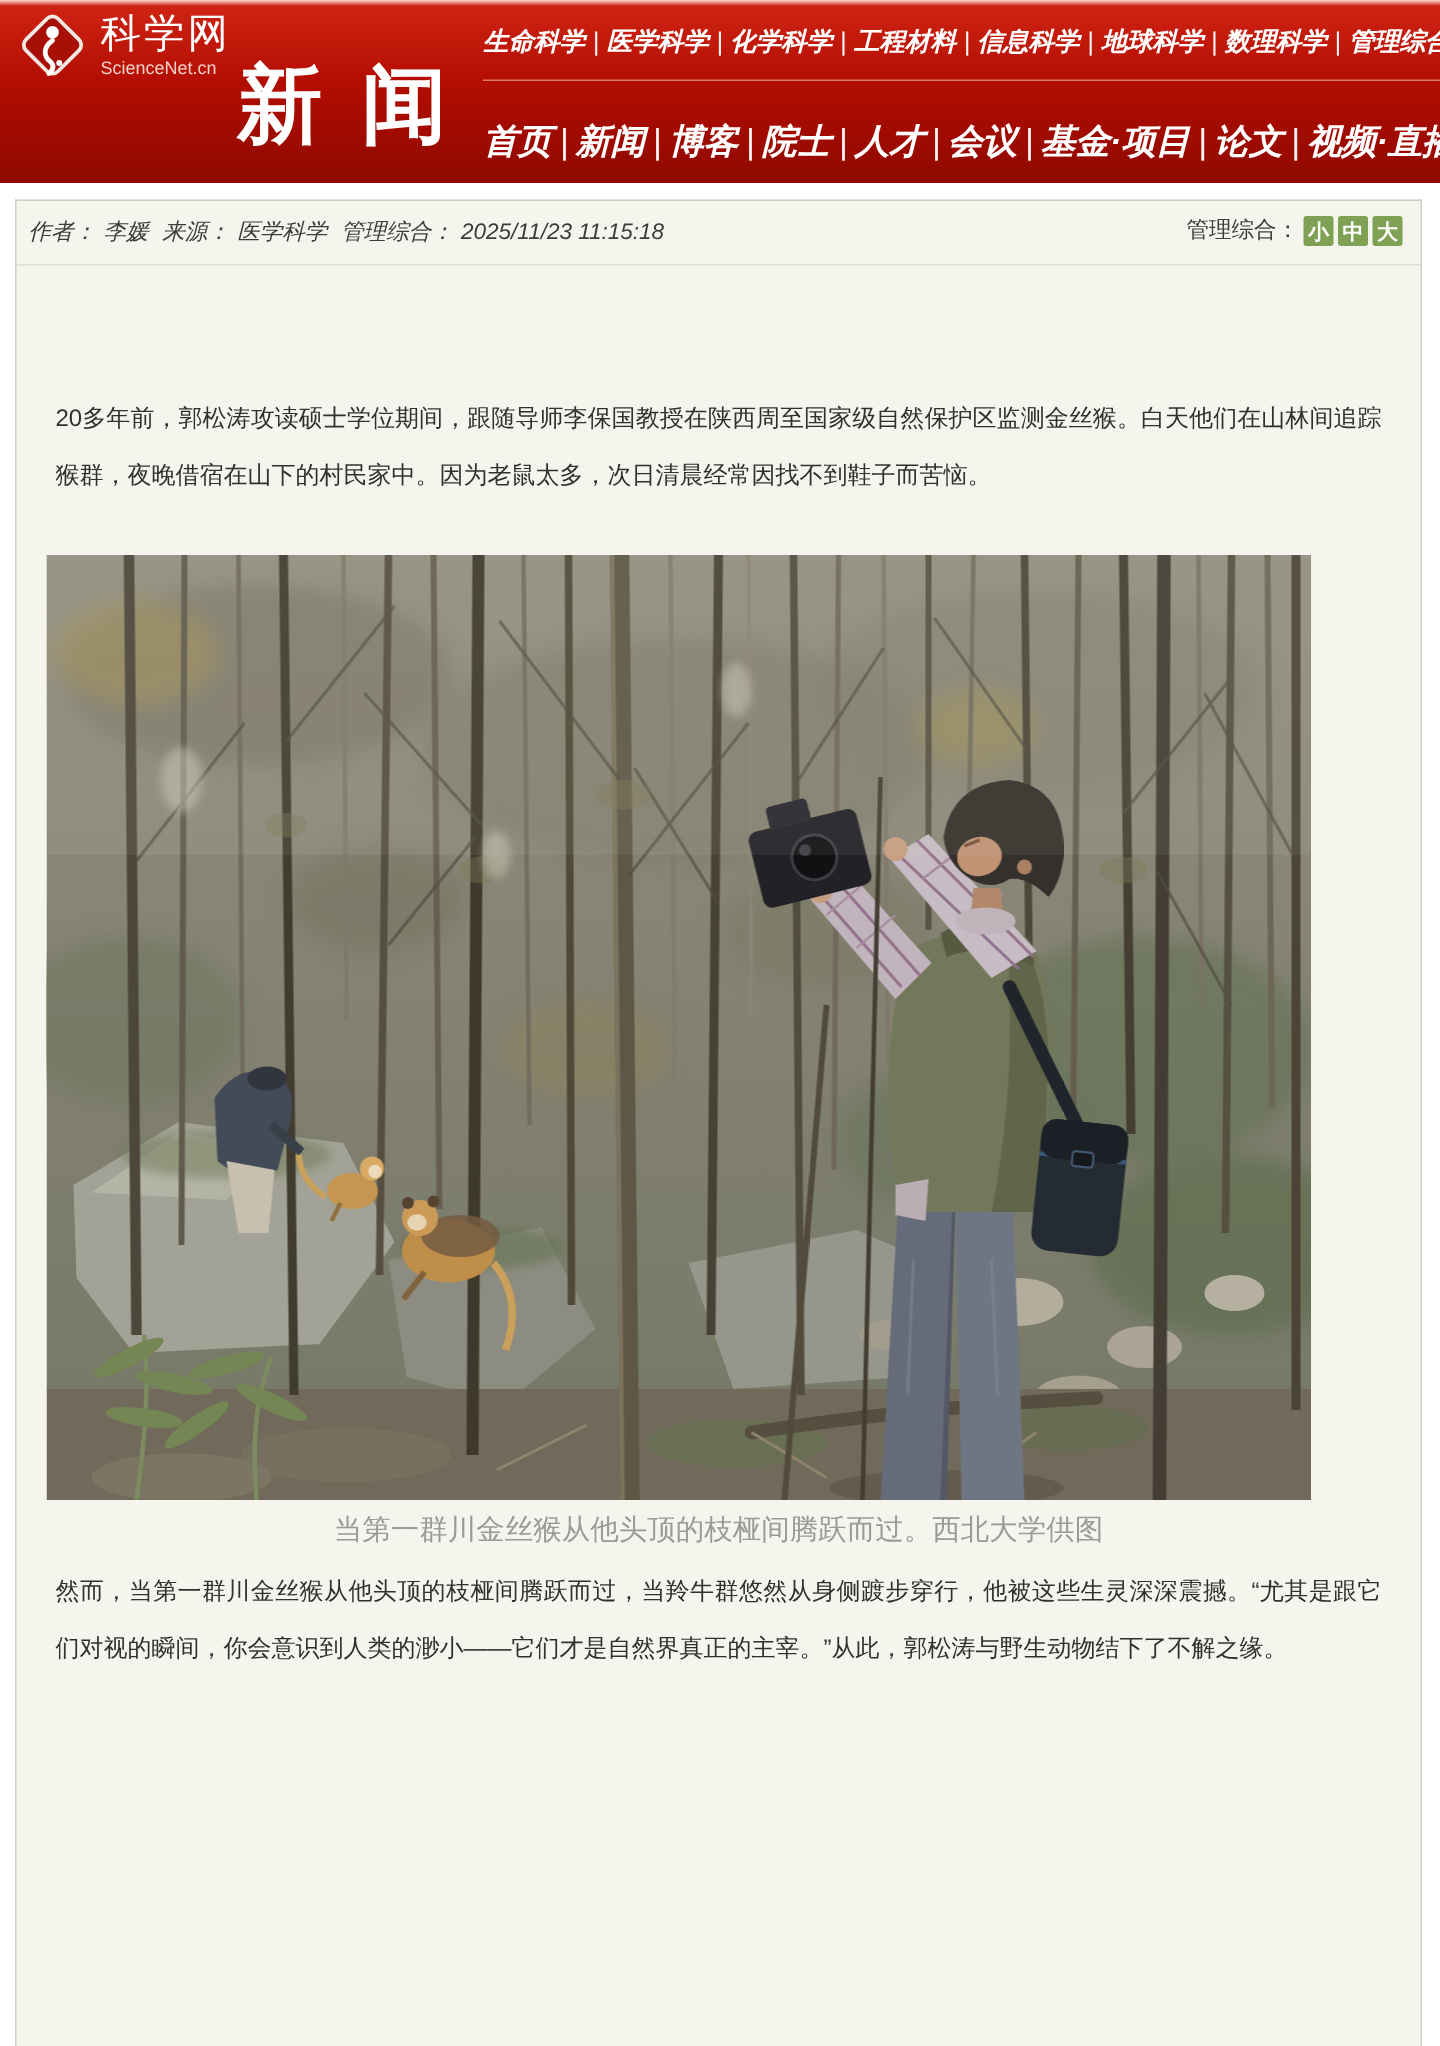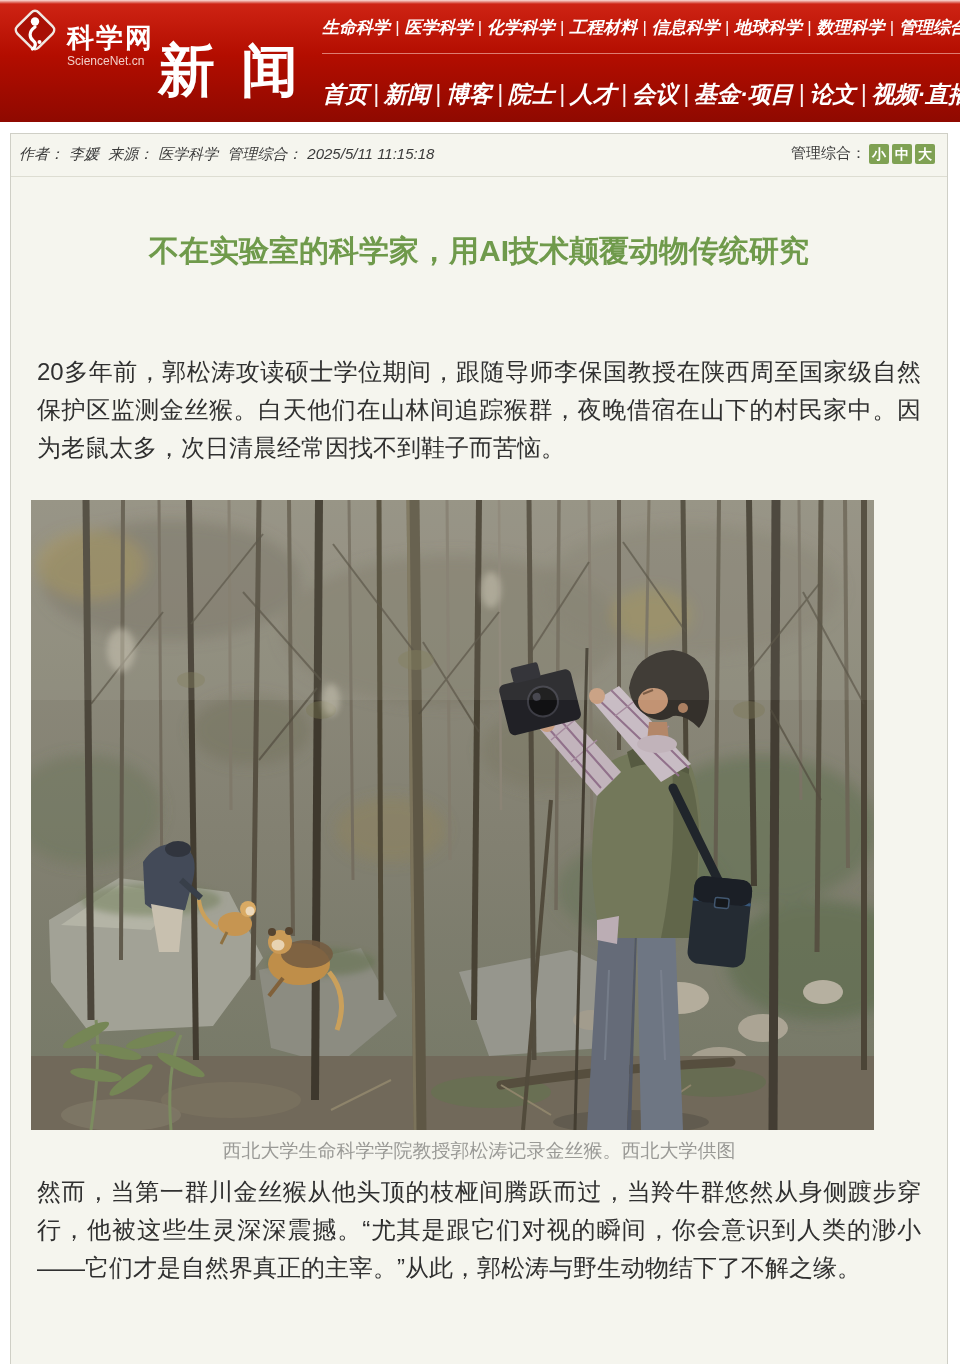--- a/index.html
+++ b/index.html
@@ -10,21 +10,21 @@
   
   .header{
     position:relative;height:122px;color:#fff;
     background:linear-gradient(180deg,#d02515 0%,#b30d00 45%,#8f0900 100%);
     overflow:hidden;
   }
   .top-strip{position:absolute;top:0;left:0;right:0;height:4px;
     background:linear-gradient(180deg,rgba(255,240,236,.9),rgba(255,255,255,0));}
   .logo{position:absolute;left:12px;top:7px;display:flex;gap:9px;align-items:flex-start;cursor:pointer;}
   .logo-text{display:flex;flex-direction:column;}
-  .logo-cn{font-size:27px;font-weight:bold;letter-spacing:2px;line-height:31px;margin-top:16px;}
+  .logo-cn{font-size:27px;font-weight:normal;letter-spacing:2px;line-height:31px;}
   .logo-en{font-size:12px;color:#f2cfc8;line-height:14px;}
   .section-title{position:absolute;left:158px;top:42px;font-size:57px;font-weight:bold;
     letter-spacing:26px;line-height:1;white-space:nowrap;}
   .nav-block{position:absolute;left:322px;top:0;width:638px;}
   .nav-row{white-space:nowrap;overflow:hidden;font-weight:bold;color:#fff;font-style:italic;}
   .nav-row-1{margin-top:16px;font-size:17px;}
   .nav-divider{height:1px;background:rgba(255,215,205,.55);margin-top:14px;}
   .nav-row-2{margin-top:25px;font-size:23px;}
   .nav-item{cursor:pointer;}
   .nav-sep{margin:0 5px;opacity:.95;font-weight:normal;}
@@ -37,21 +37,21 @@
     padding:10px 12px 12px 8px;border-bottom:1px solid #ddddd2;
     font-size:15px;color:#3c3c3c;}
   .meta-left span{margin-right:5px;font-style:italic;}
   .meta-right{white-space:nowrap;}
   .size-btn{display:inline-block;width:20px;height:20px;line-height:20px;text-align:center;
     background:#7fa153;color:#fff;font-size:14px;font-weight:bold;border-radius:2px;
     margin-left:3px;vertical-align:middle;cursor:pointer;}
   h1.title{margin:56px 20px 0;text-align:center;font-size:30px;line-height:36px;
     color:#6f9a4b;font-weight:bold;}
   .article-body{padding:84px 26px 0;}
-  .article-body p{margin:0 0 33px;font-size:24px;line-height:38px;color:#303030;text-align:justify;}
+  .article-body p{margin:0 0 33px;font-size:16px;line-height:38px;color:#303030;text-align:justify;}
   figure.photo{margin:14px 0 0 -6px;width:843px;height:630px;padding:0;}
   .caption{text-align:center;font-size:19px;color:#9a9a96;margin-top:9px;line-height:24px;}
   .article-body p.after-photo{margin-top:10px;margin-bottom:0;}
 </style>
 </head>
 <body>
 
 <div class="header">
   <div class="top-strip"></div>
 
@@ -76,28 +76,27 @@
     <div class="nav-row nav-row-2"><span class="nav-item">首页</span><span class="nav-sep">|</span><span class="nav-item">新闻</span><span class="nav-sep">|</span><span class="nav-item">博客</span><span class="nav-sep">|</span><span class="nav-item">院士</span><span class="nav-sep">|</span><span class="nav-item">人才</span><span class="nav-sep">|</span><span class="nav-item">会议</span><span class="nav-sep">|</span><span class="nav-item">基金·项目</span><span class="nav-sep">|</span><span class="nav-item">论文</span><span class="nav-sep">|</span><span class="nav-item">视频·直播</span><span class="nav-sep">|</span><span class="nav-item">小柯机器人</span><span class="nav-sep">|</span></div>
   </div>
 </div>
 
 <div class="content">
 
   <div class="meta">
     <div class="meta-left">
       <span>作者：</span><span>李媛</span>
       <span>来源：</span><span>医学科学</span>
-      <span>管理综合：</span><span>2025/5/11 11:15:18</span>
+      <span>管理综合：</span><span>2025/11/23 11:15:18</span>
     </div>
     <div class="meta-right">
       <span>管理综合：</span><span class="size-btn">小</span><span class="size-btn">中</span><span class="size-btn">大</span>
     </div>
   </div>
 
-  <h1 class="title">不在实验室的科学家，用AI技术颠覆动物传统研究</h1>
 
   <div class="article-body">
     <p>20多年前，郭松涛攻读硕士学位期间，跟随导师李保国教授在陕西周至国家级自然保护区监测金丝猴。白天他们在山林间追踪猴群，夜晚借宿在山下的村民家中。因为老鼠太多，次日清晨经常因找不到鞋子而苦恼。</p>
 
     <figure class="photo">
       <svg viewBox="0 0 843 630" width="843" height="630" xmlns="http://www.w3.org/2000/svg">
         <defs>
           <linearGradient id="bg" x1="0" y1="0" x2="0" y2="1">
             <stop offset="0" stop-color="#8e8a7c"></stop>
             <stop offset="0.55" stop-color="#7d7b6c"></stop>
@@ -284,17 +283,17 @@
         <rect width="843" height="630" fill="#eceadf" opacity="0.05"></rect>
         <rect width="843" height="200" fill="#d9d5c7" opacity="0.08"></rect>
         <g filter="url(#soft2)" fill="#cfc9b8" opacity=".5">
           <ellipse cx="90" cy="150" rx="14" ry="22"></ellipse>
           <ellipse cx="460" cy="90" rx="10" ry="18"></ellipse>
           <ellipse cx="300" cy="200" rx="9" ry="16"></ellipse>
         </g>
       </svg>
     </figure>
 
-    <div class="caption">西北大学生命科学学院教授郭松涛记录金丝猴。西北大学供图</div>
+    <div class="caption">当第一群川金丝猴从他头顶的枝桠间腾跃而过。西北大学供图</div>
 
     <p class="after-photo">然而，当第一群川金丝猴从他头顶的枝桠间腾跃而过，当羚牛群悠然从身侧踱步穿行，他被这些生灵深深震撼。“尤其是跟它们对视的瞬间，你会意识到人类的渺小——它们才是自然界真正的主宰。”从此，郭松涛与野生动物结下了不解之缘。</p>
   </div>
 </div>
 
 </body></html>

